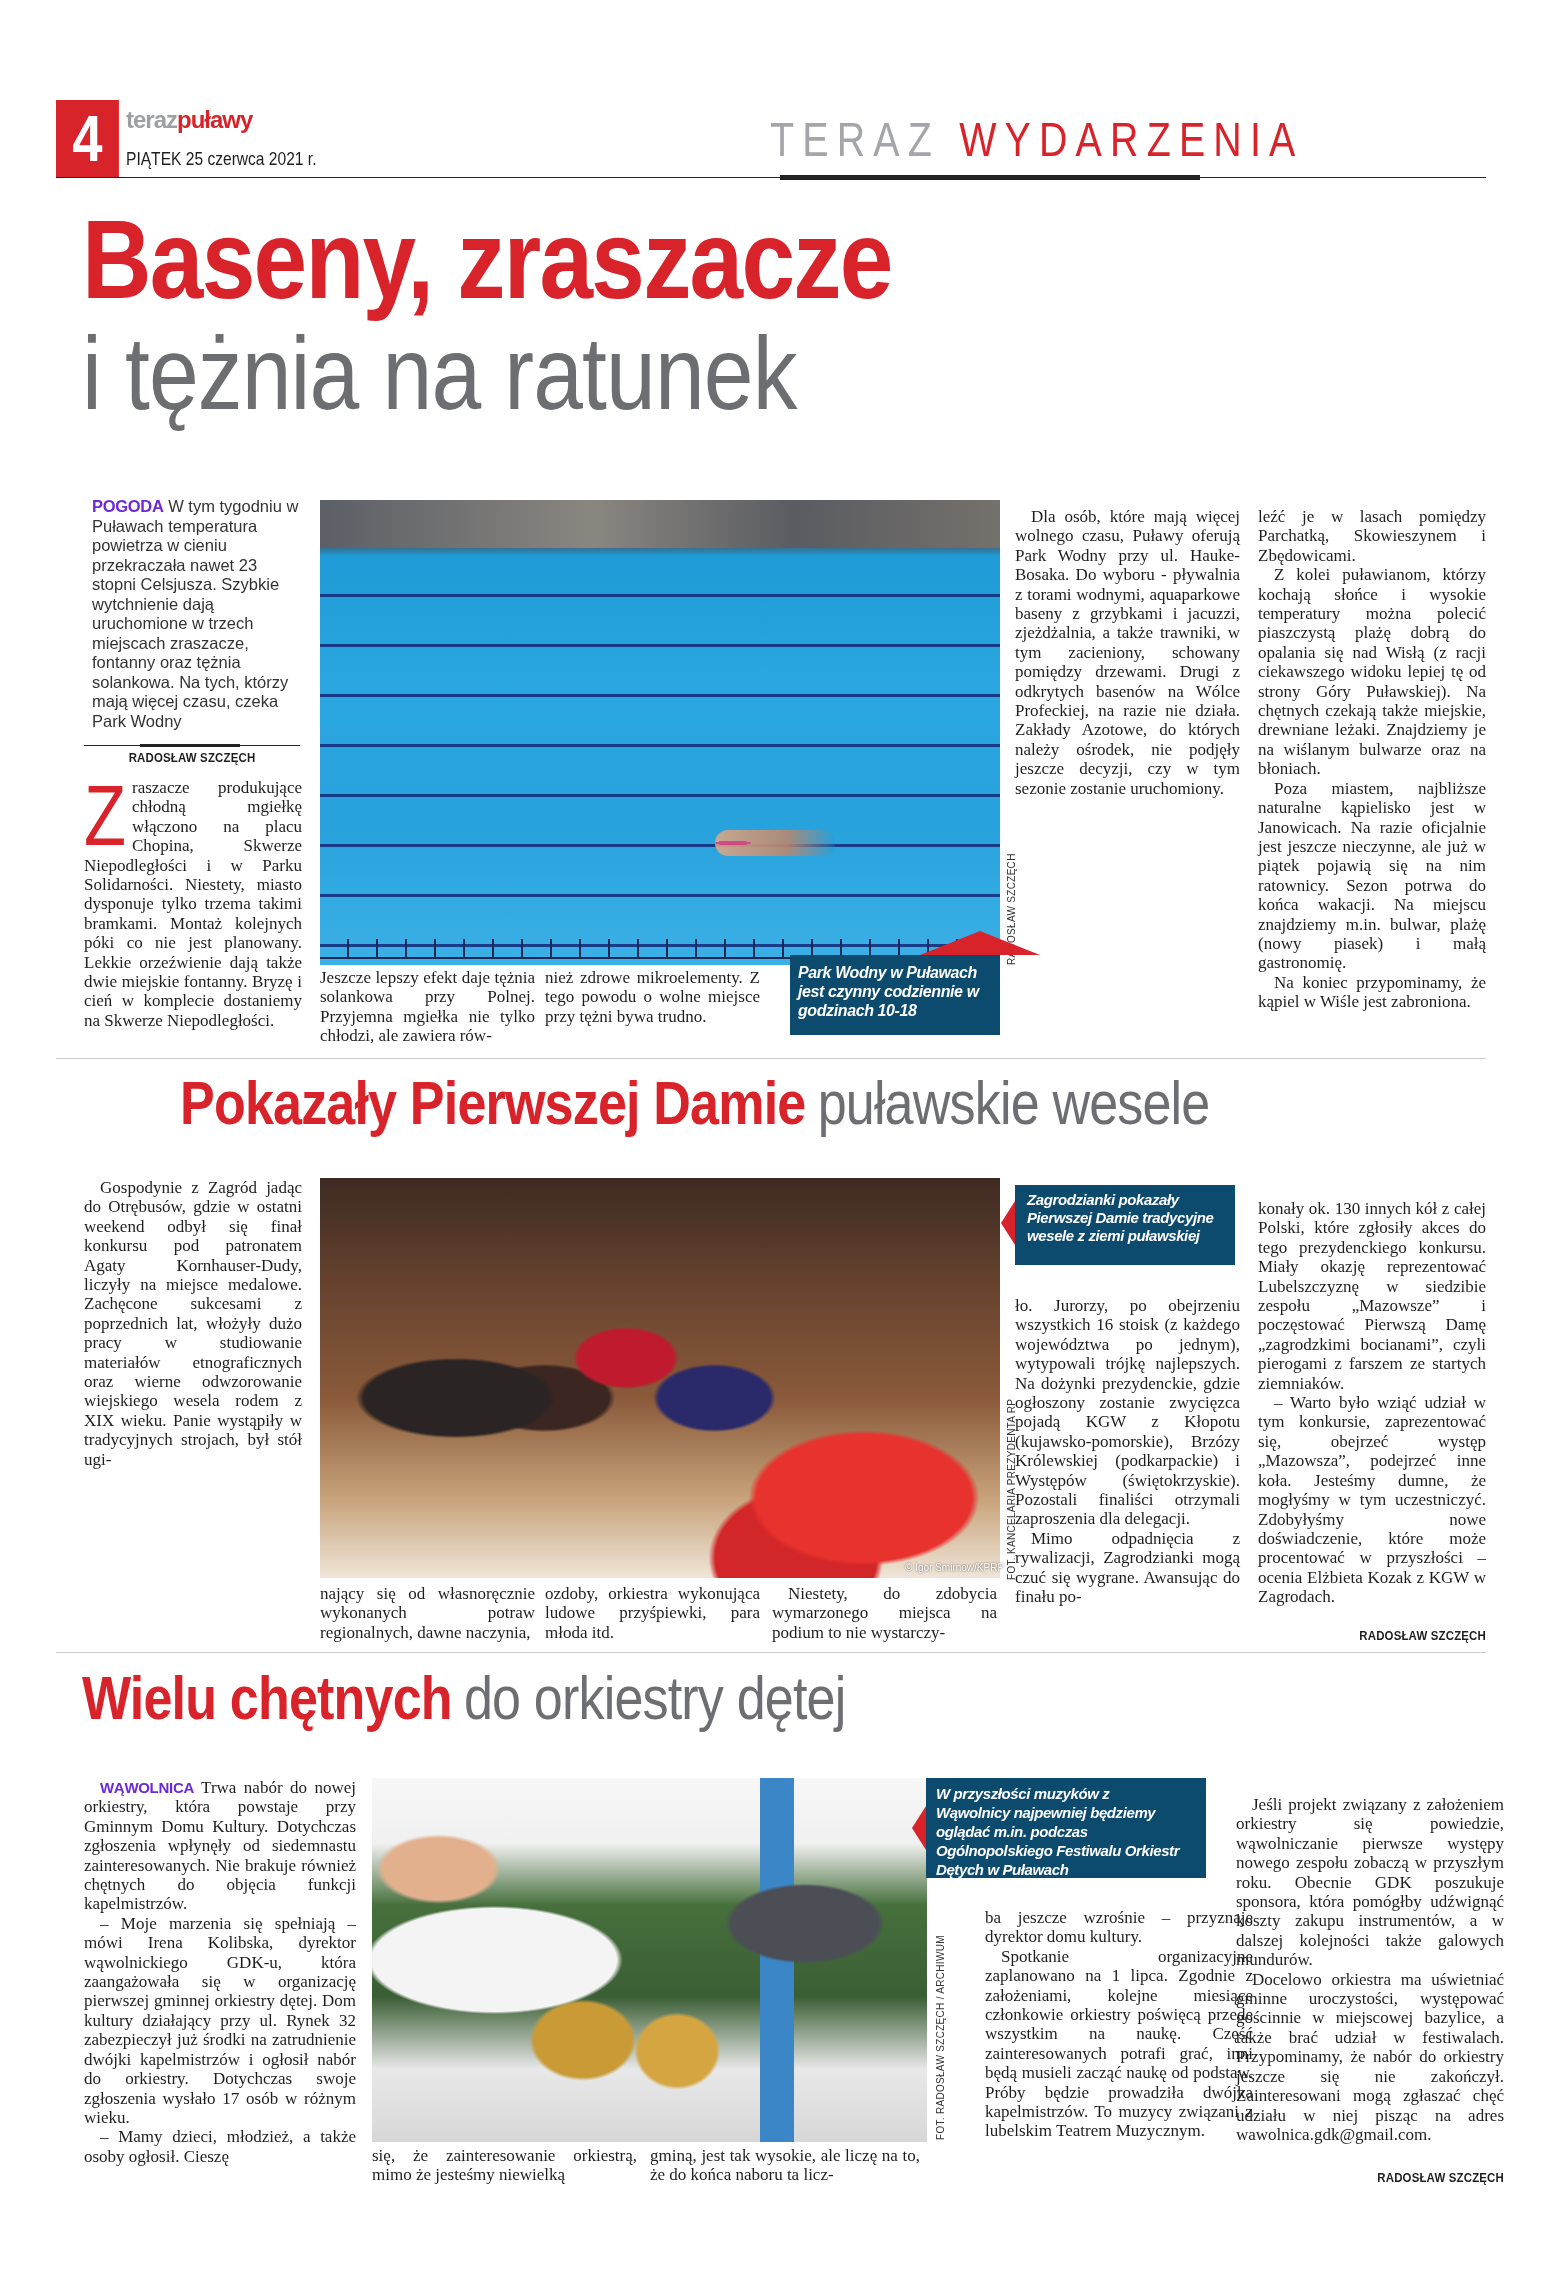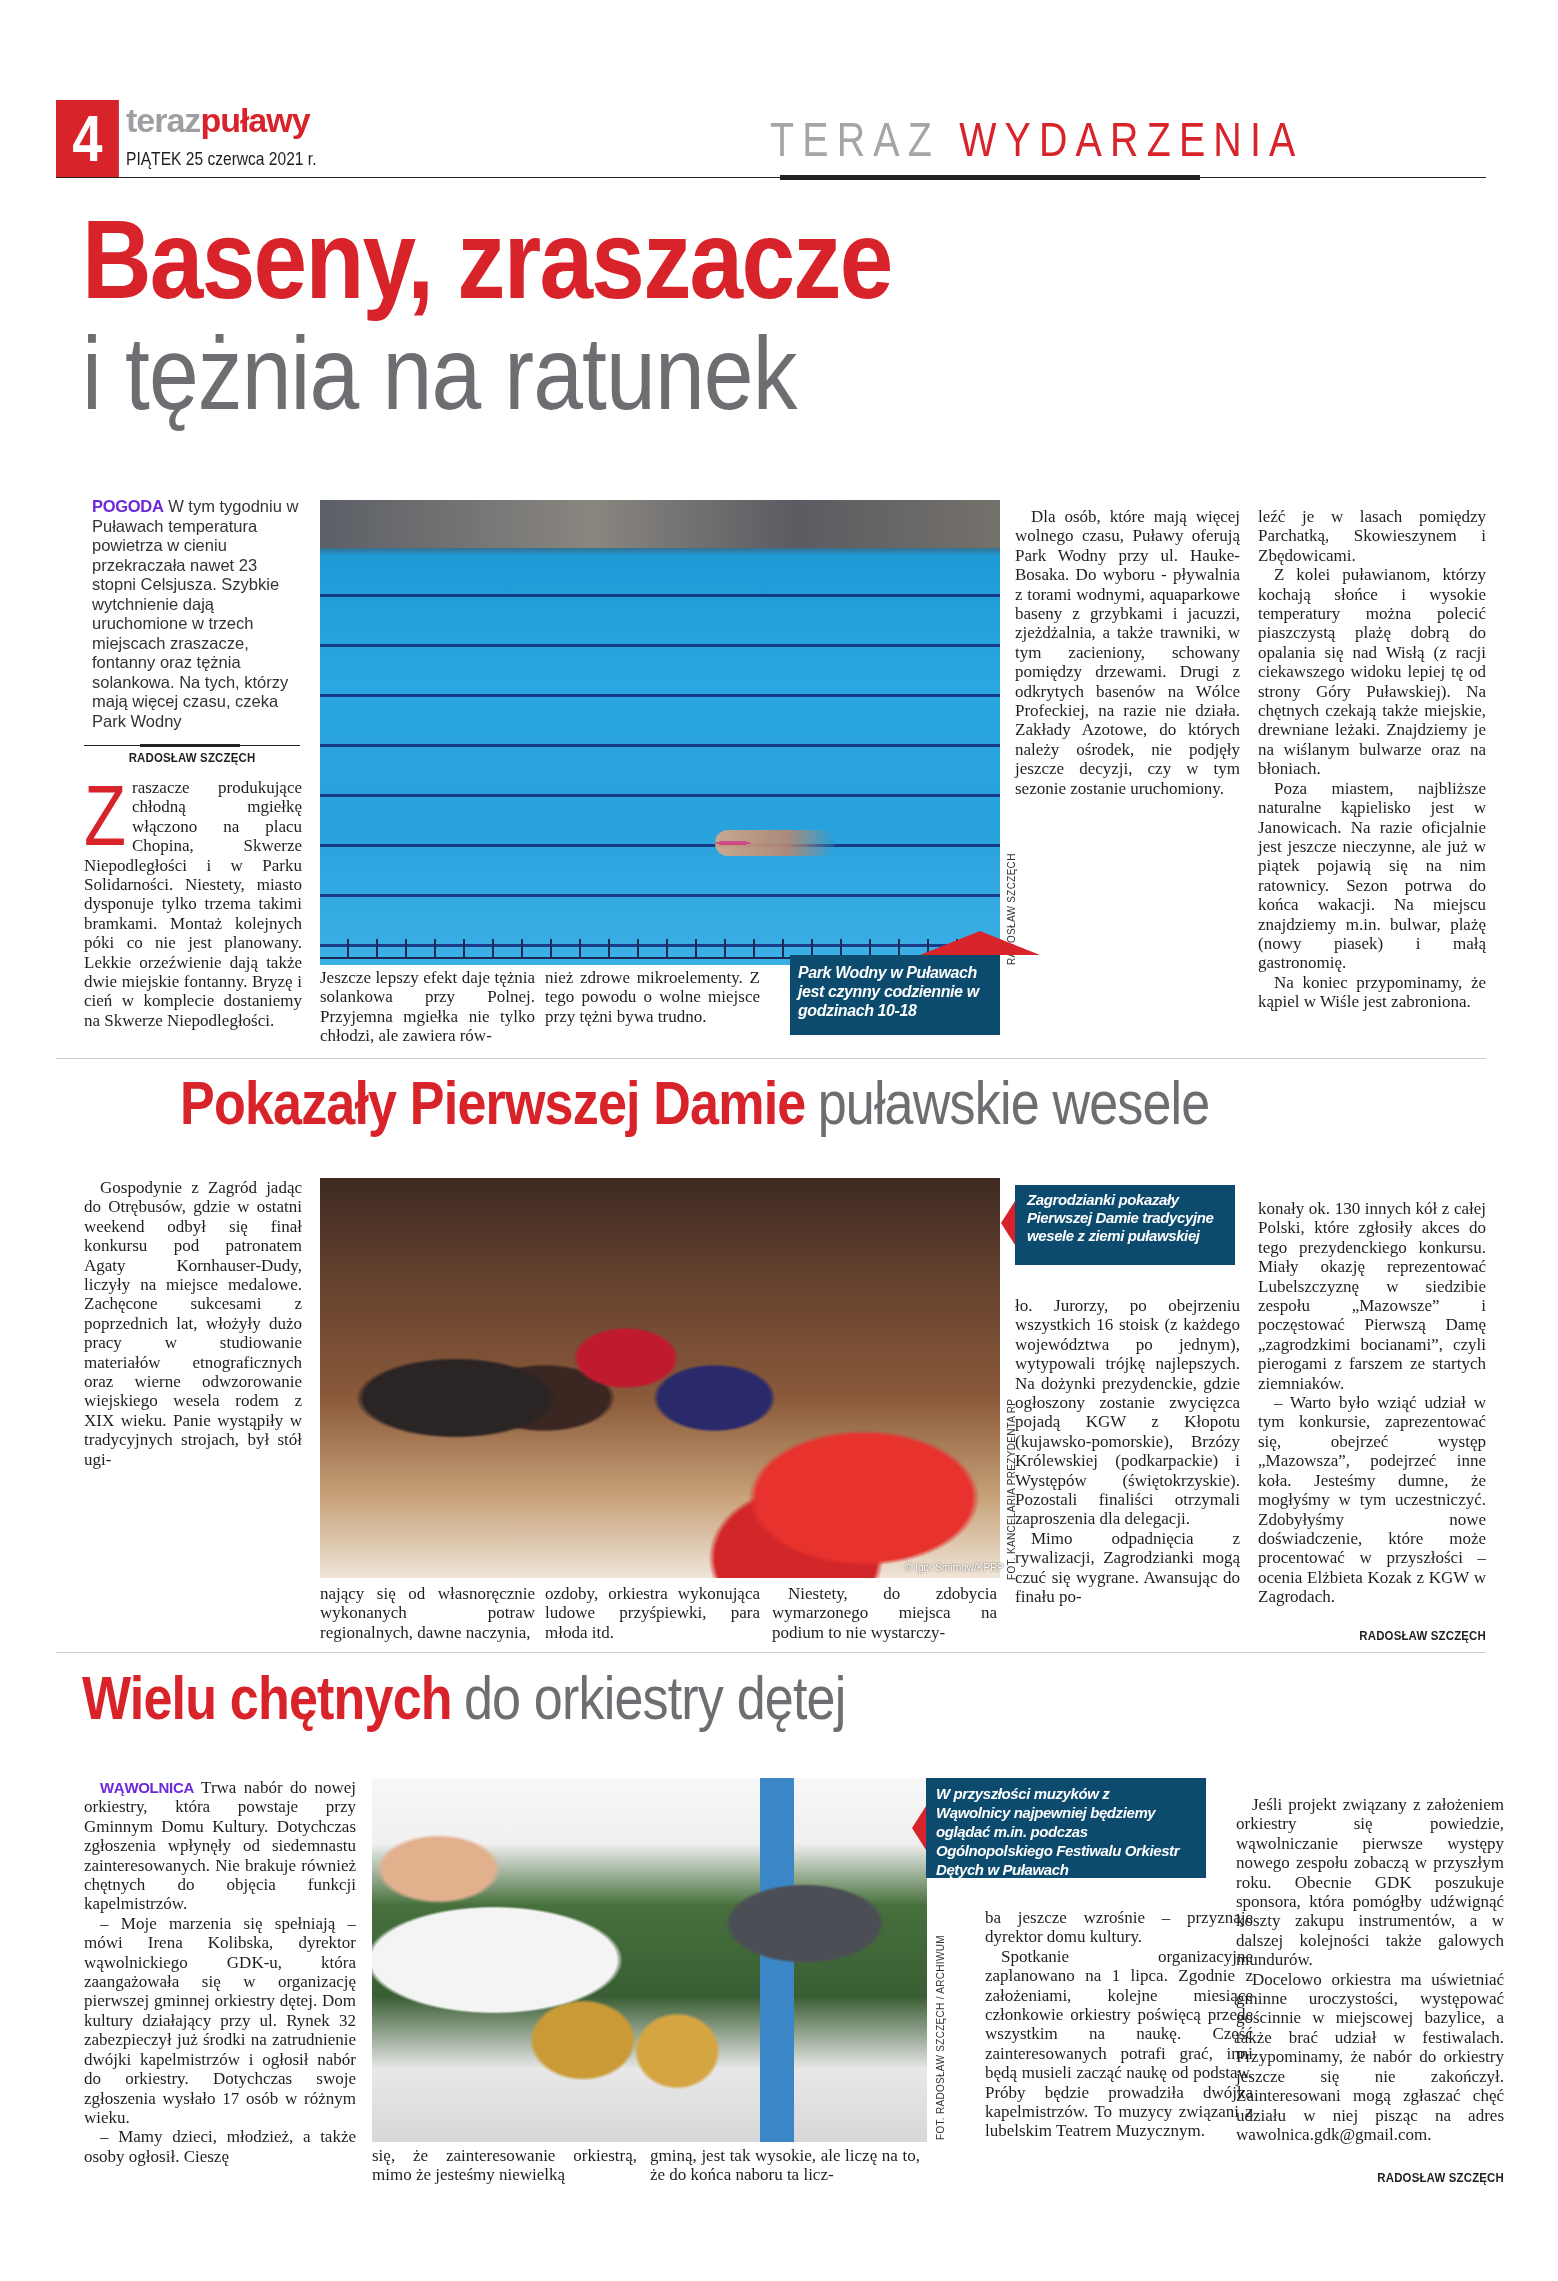--- a/index.html
+++ b/index.html
@@ -3,21 +3,21 @@
 <meta charset="utf-8">
 <style>
   * { box-sizing: border-box; margin: 0; padding: 0; }
   html, body { width: 1558px; height: 2281px; background: #ffffff; overflow: hidden; }
   body { position: relative; font-family: "Liberation Serif", "DejaVu Serif", serif; color: #1e1e1e; }
   .abs { position: absolute; }
 
   
   .page-num { left: 56px; top: 100px; width: 63px; height: 78px; background: #d8232a; color: #fff;
     font-family: "Liberation Sans", sans-serif; font-weight: bold; font-size: 64px; line-height: 78px; text-align: center; transform: scaleX(0.85); transform-origin: left; width: 74px; }
-  .brand { left: 126px; top: 103px; font-family: "Liberation Sans", sans-serif; font-weight: bold; font-size: 34px; letter-spacing: -1px; line-height: 34px; }
+  .brand { left: 126px; top: 103px; font-family: "Liberation Sans", sans-serif; font-weight: bold; font-size: 24px; letter-spacing: -1px; line-height: 34px; }
   .brand .b1 { color: #9d9fa2; }
   .brand .b2 { color: #d8232a; }
   .issue-date { left: 126px; top: 148px; font-family: "Liberation Sans", sans-serif; font-size: 19px; color: #1e1e1e; transform: scaleX(0.82); transform-origin: left; white-space: nowrap; }
   .header-rule { left: 56px; top: 177px; width: 1430px; height: 1px; background: #222; }
   .header-rule-thick { left: 780px; top: 175px; width: 420px; height: 5px; background: #222; }
   .section-title { left: 770px; top: 112px; font-family: "Liberation Sans", sans-serif; font-size: 48px; letter-spacing: 10px; font-weight: normal; transform: scaleX(0.82); transform-origin: left; white-space: nowrap; line-height: 56px; }
   .section-title .s1 { color: #a3a5a8; }
   .section-title .s2 { color: #d8232a; }
 
   

